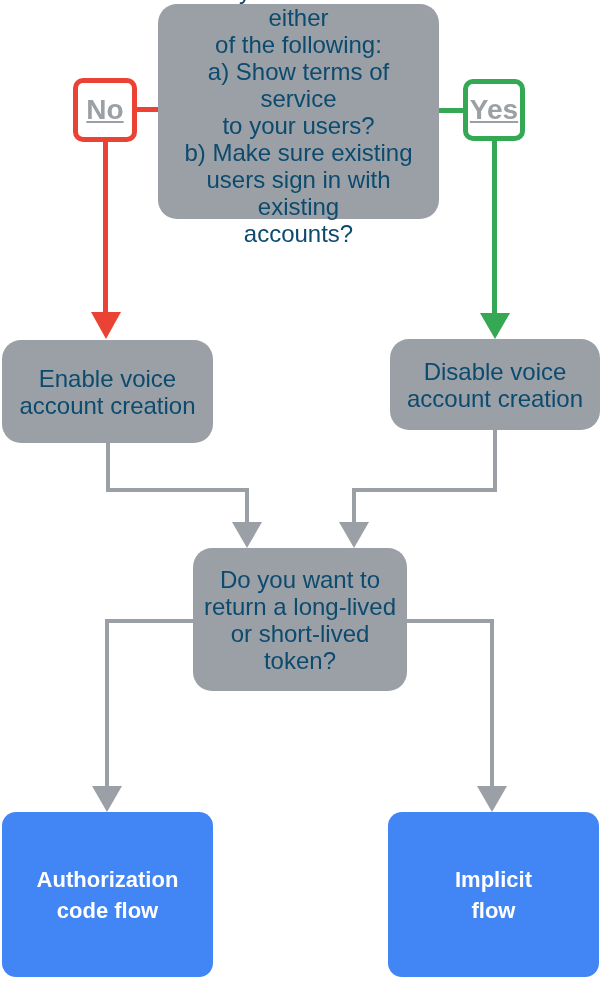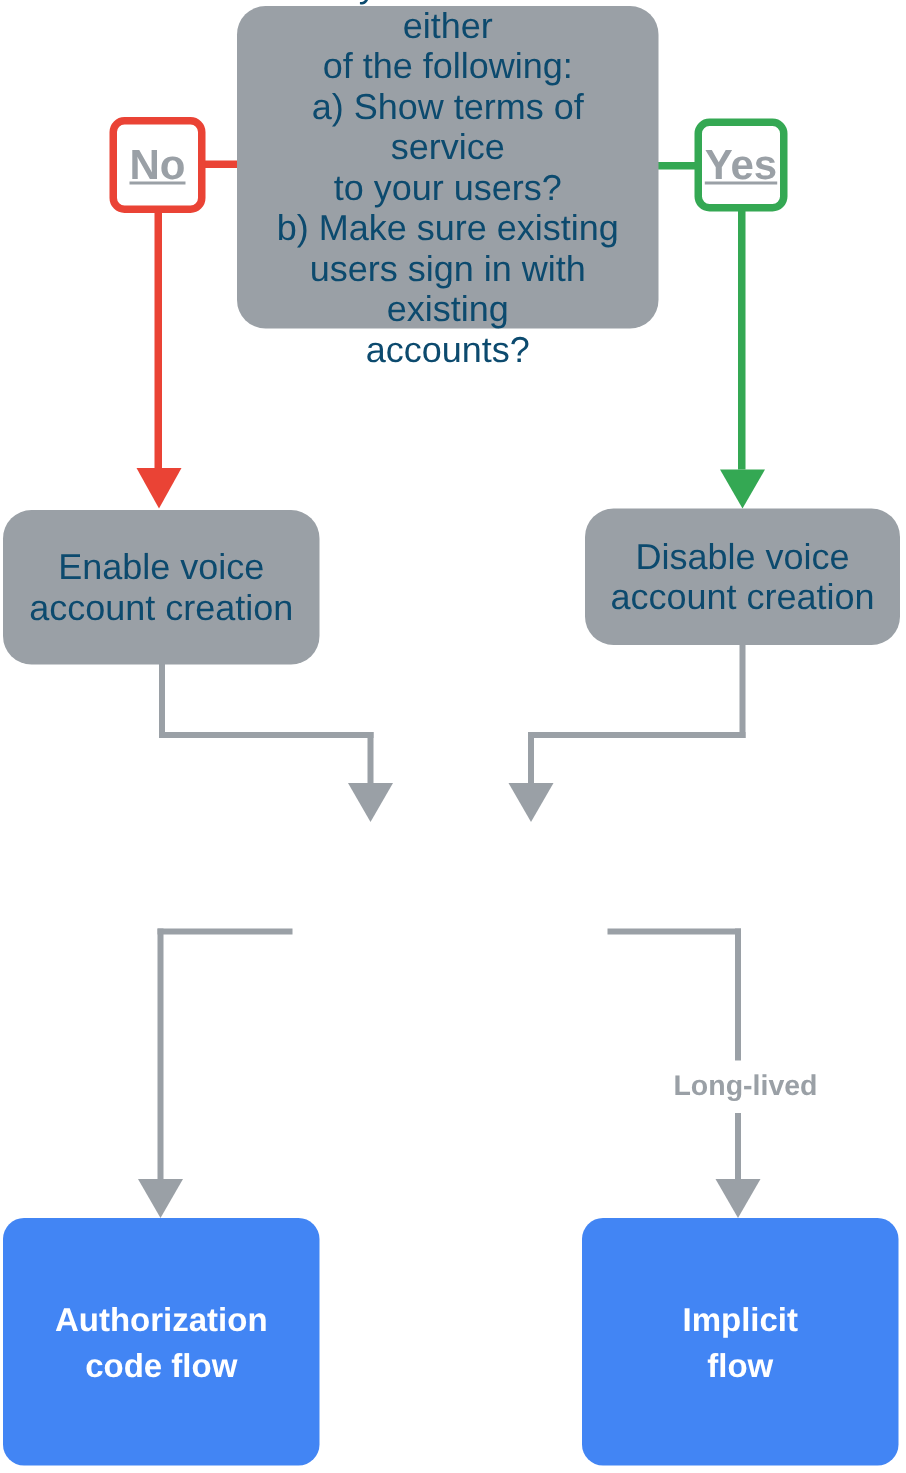--- a/index.html
+++ b/index.html
@@ -119,23 +119,26 @@
   <div class="node badge no" style="left:73px; top:78px; width:64px; height:64px;">No</div>
 
   <div class="node badge yes" style="left:463px; top:79px; width:62px; height:62px;">Yes</div>
 
   <div class="node gray-box box-level" style="left:2px; top:340px; width:211px; height:103px;">Enable voice
 account creation</div>
 
   <div class="node gray-box box-level" style="left:390px; top:339px; width:210px; height:91px;">Disable voice
 account creation</div>
 
+  <div class="node gray-box box-level" style="left:193px; top:548px; width:214px; height:143px;">Do you want to
+return a long-lived
+or short-lived
+token?</div>
 
 
-  <div class="node edge-label" style="left:412px; top:707px; width:170px; height:35px;">Long-lived</div>
 
   <div class="node blue-box box-level" style="left:2px; top:812px; width:211px; height:165px;">Authorization
 code flow</div>
 
   <div class="node blue-box box-level" style="left:388px; top:812px; width:211px; height:165px;">Implicit
 flow</div>
 
 </div>
 
 </body></html>

